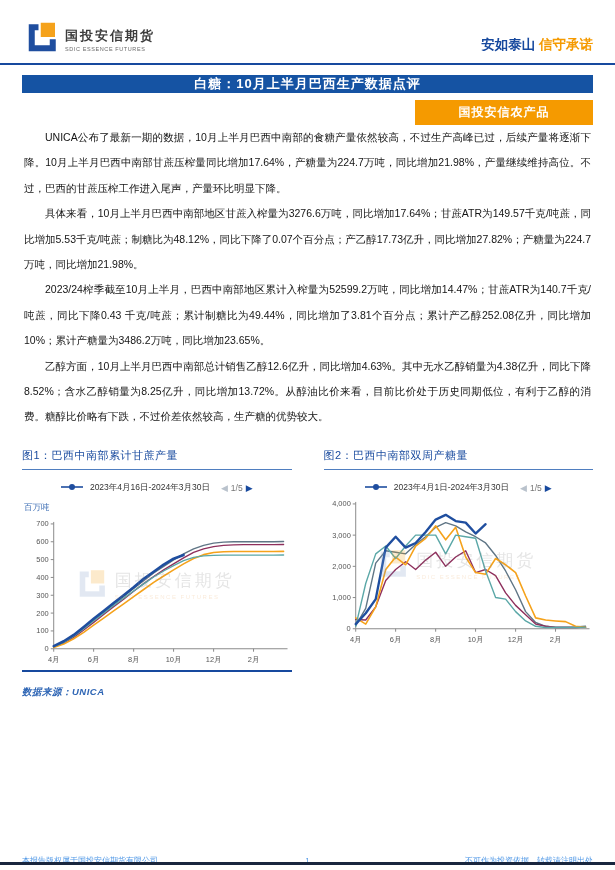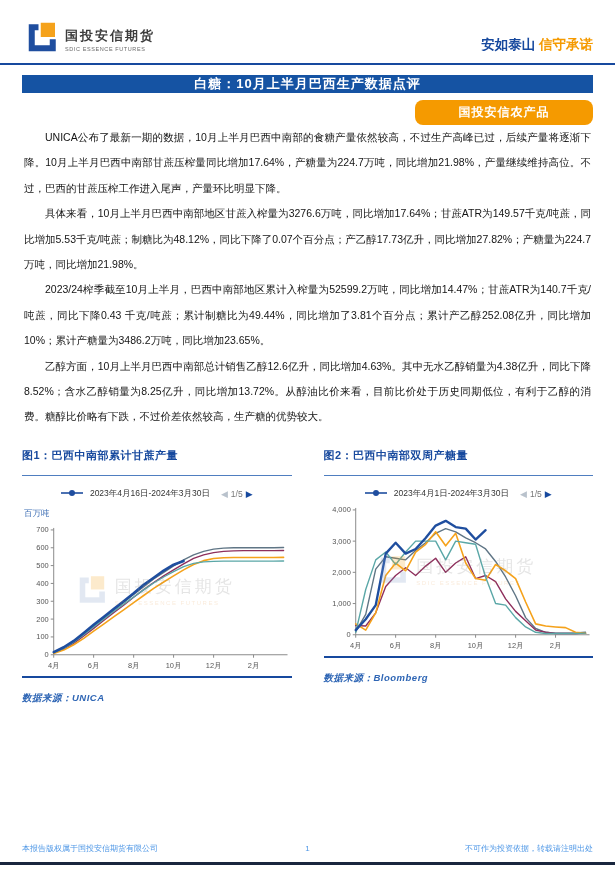--- a/index.html
+++ b/index.html
@@ -19,47 +19,47 @@
   .header-rule { border-bottom:2px solid #17499e; margin-top:7px; }
   
   .banner {
     margin:10px 22px 0; height:18px; background:#1553a3;
     display:flex; align-items:center; justify-content:center;
     color:#fff; font-size:13px; font-weight:bold; letter-spacing:1px;
   }
   .badge-row { margin:7px 22px 0; display:flex; justify-content:flex-end; }
   .badge {
     width:178px; height:25px; background:#f59a00; color:#fff;
-    font-size:12px; font-weight:bold; display:flex; align-items:center; justify-content:center; letter-spacing:1px;border-radius:8px;
+    font-size:12px; font-weight:bold; display:flex; align-items:center; justify-content:center; letter-spacing:1px;
   }
   
   .report-body { margin:0 24px 0; font-size:10.5px; line-height:2.42; text-align:justify; color:#141414; }
   .report-body p { text-indent:2em; margin:0; }
   
   .figures { display:flex; gap:32px; margin:18px 22px 0; }
   .figure { flex:1; min-width:0; }
-  .fig-title { color:#17499e; font-size:11px; font-weight:bold; padding-bottom:12px; border-bottom:1.5px solid #4f7ec0; letter-spacing:0.5px; }
+  .fig-title { color:#17499e; font-size:11px; font-weight:normal; padding-bottom:6px; border-bottom:1.5px solid #4f7ec0; letter-spacing:0.5px; }
   .legend-row { margin-top:12px; display:flex; align-items:center; justify-content:center; gap:7px; font-size:8.5px; color:#333; }
   .legend-marker { flex:0 0 auto; }
   .pager { display:flex; align-items:center; gap:3px; font-size:8.5px; color:#777; margin-left:4px; }
   .pager .arrow-left { color:#b9c2cc; font-size:9px; cursor:pointer; }
   .pager .arrow-right { color:#17499e; font-size:9px; cursor:pointer; }
   .unit-label { color:#3f6fb5; font-size:8.5px; margin:8px 0 0 2px; }
   .chart-wrap { position:relative; margin-top:2px; }
   .chart-wrap svg.plot { display:block; width:100%; height:auto; }
   .watermark {
     position:absolute; left:50%; top:45%; transform:translate(-50%,-50%);
     display:flex; align-items:center; gap:8px; opacity:0.22; pointer-events:none; white-space:nowrap;
   }
   .watermark .wm-cn { font-size:17px; color:#8a8a8a; letter-spacing:3px; }
   .watermark .wm-en { font-size:6px; color:#e8a25a; letter-spacing:1.5px; margin-top:2px; }
   .source-row { margin-top:4px; border-top:2px solid #17499e; padding-top:9px; }
   .source-text { color:#2f66b5; font-size:9.5px; font-style:italic; font-weight:bold; letter-spacing:0.5px; }
   
-  .footer { position:absolute; left:22px; right:22px; bottom:16px; display:flex; justify-content:space-between; align-items:center; font-size:8px; color:#4e97e6; }
+  .footer { position:absolute; left:22px; right:22px; bottom:4px; display:flex; justify-content:space-between; align-items:center; font-size:8px; color:#4e97e6; }
   .footer .page-no { position:absolute; left:50%; transform:translateX(-50%); }
   .bottom-bar { position:absolute; left:0; right:0; bottom:5px; height:3px; background:#19263e; }
 </style>
 </head>
 <body>
 
 <div class="header">
   <div class="brand">
     <span>
       <svg width="30" height="30" viewBox="0 0 40 40">
@@ -220,23 +220,20 @@
         <svg width="28" height="28" viewBox="0 0 40 40">
           <rect x="17" y="1" width="19" height="19" fill="#f5a21b"></rect>
           <path d="M14 7 H5 V35 H33 V23" fill="none" stroke="#7d9cc9" stroke-width="8"></path>
         </svg>
         <span>
           <div class="wm-cn">国投安信期货</div>
           <div class="wm-en">SDIC ESSENCE FUTURES</div>
         </span>
       </div>
     </div>
-    <div class="source-row">
-      <span class="source-text">数据来源：Bloomberg</span>
-    </div>
   </div>
 
 </div>
 
 <div class="footer">
   <span>本报告版权属于国投安信期货有限公司</span>
   <span class="page-no">1</span>
   <span>不可作为投资依据，转载请注明出处</span>
 </div>
 <div class="bottom-bar"></div>

